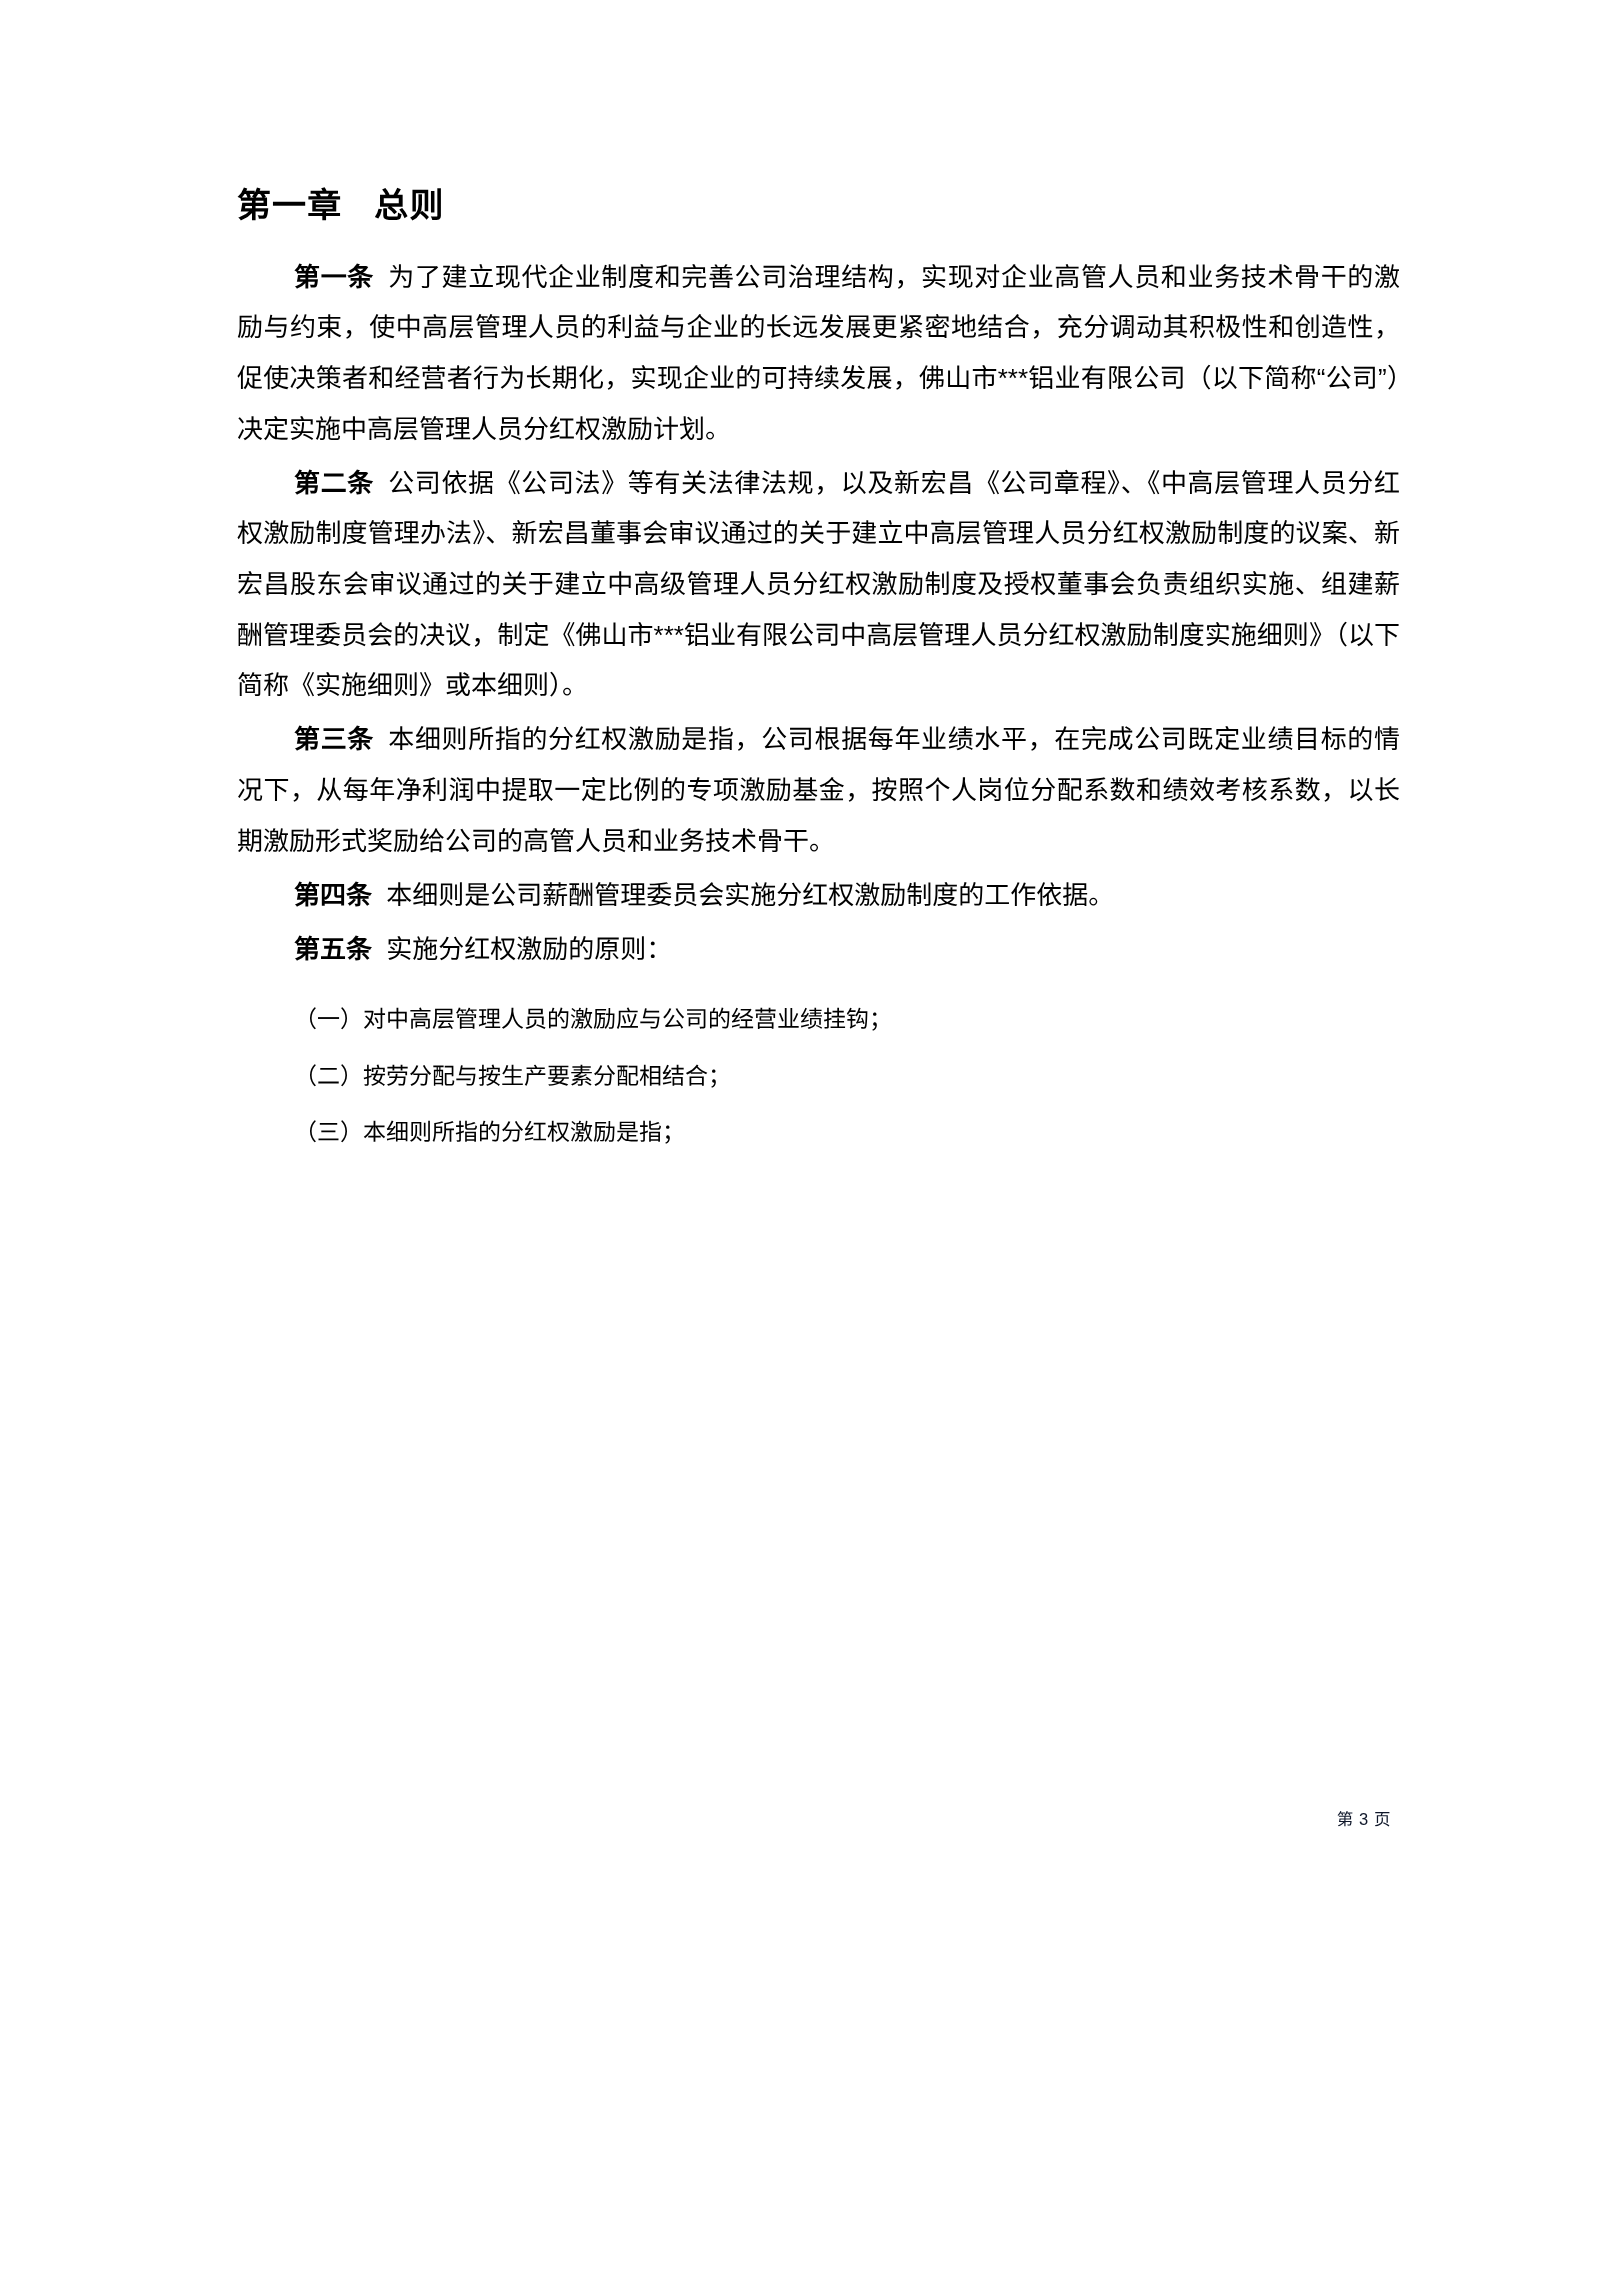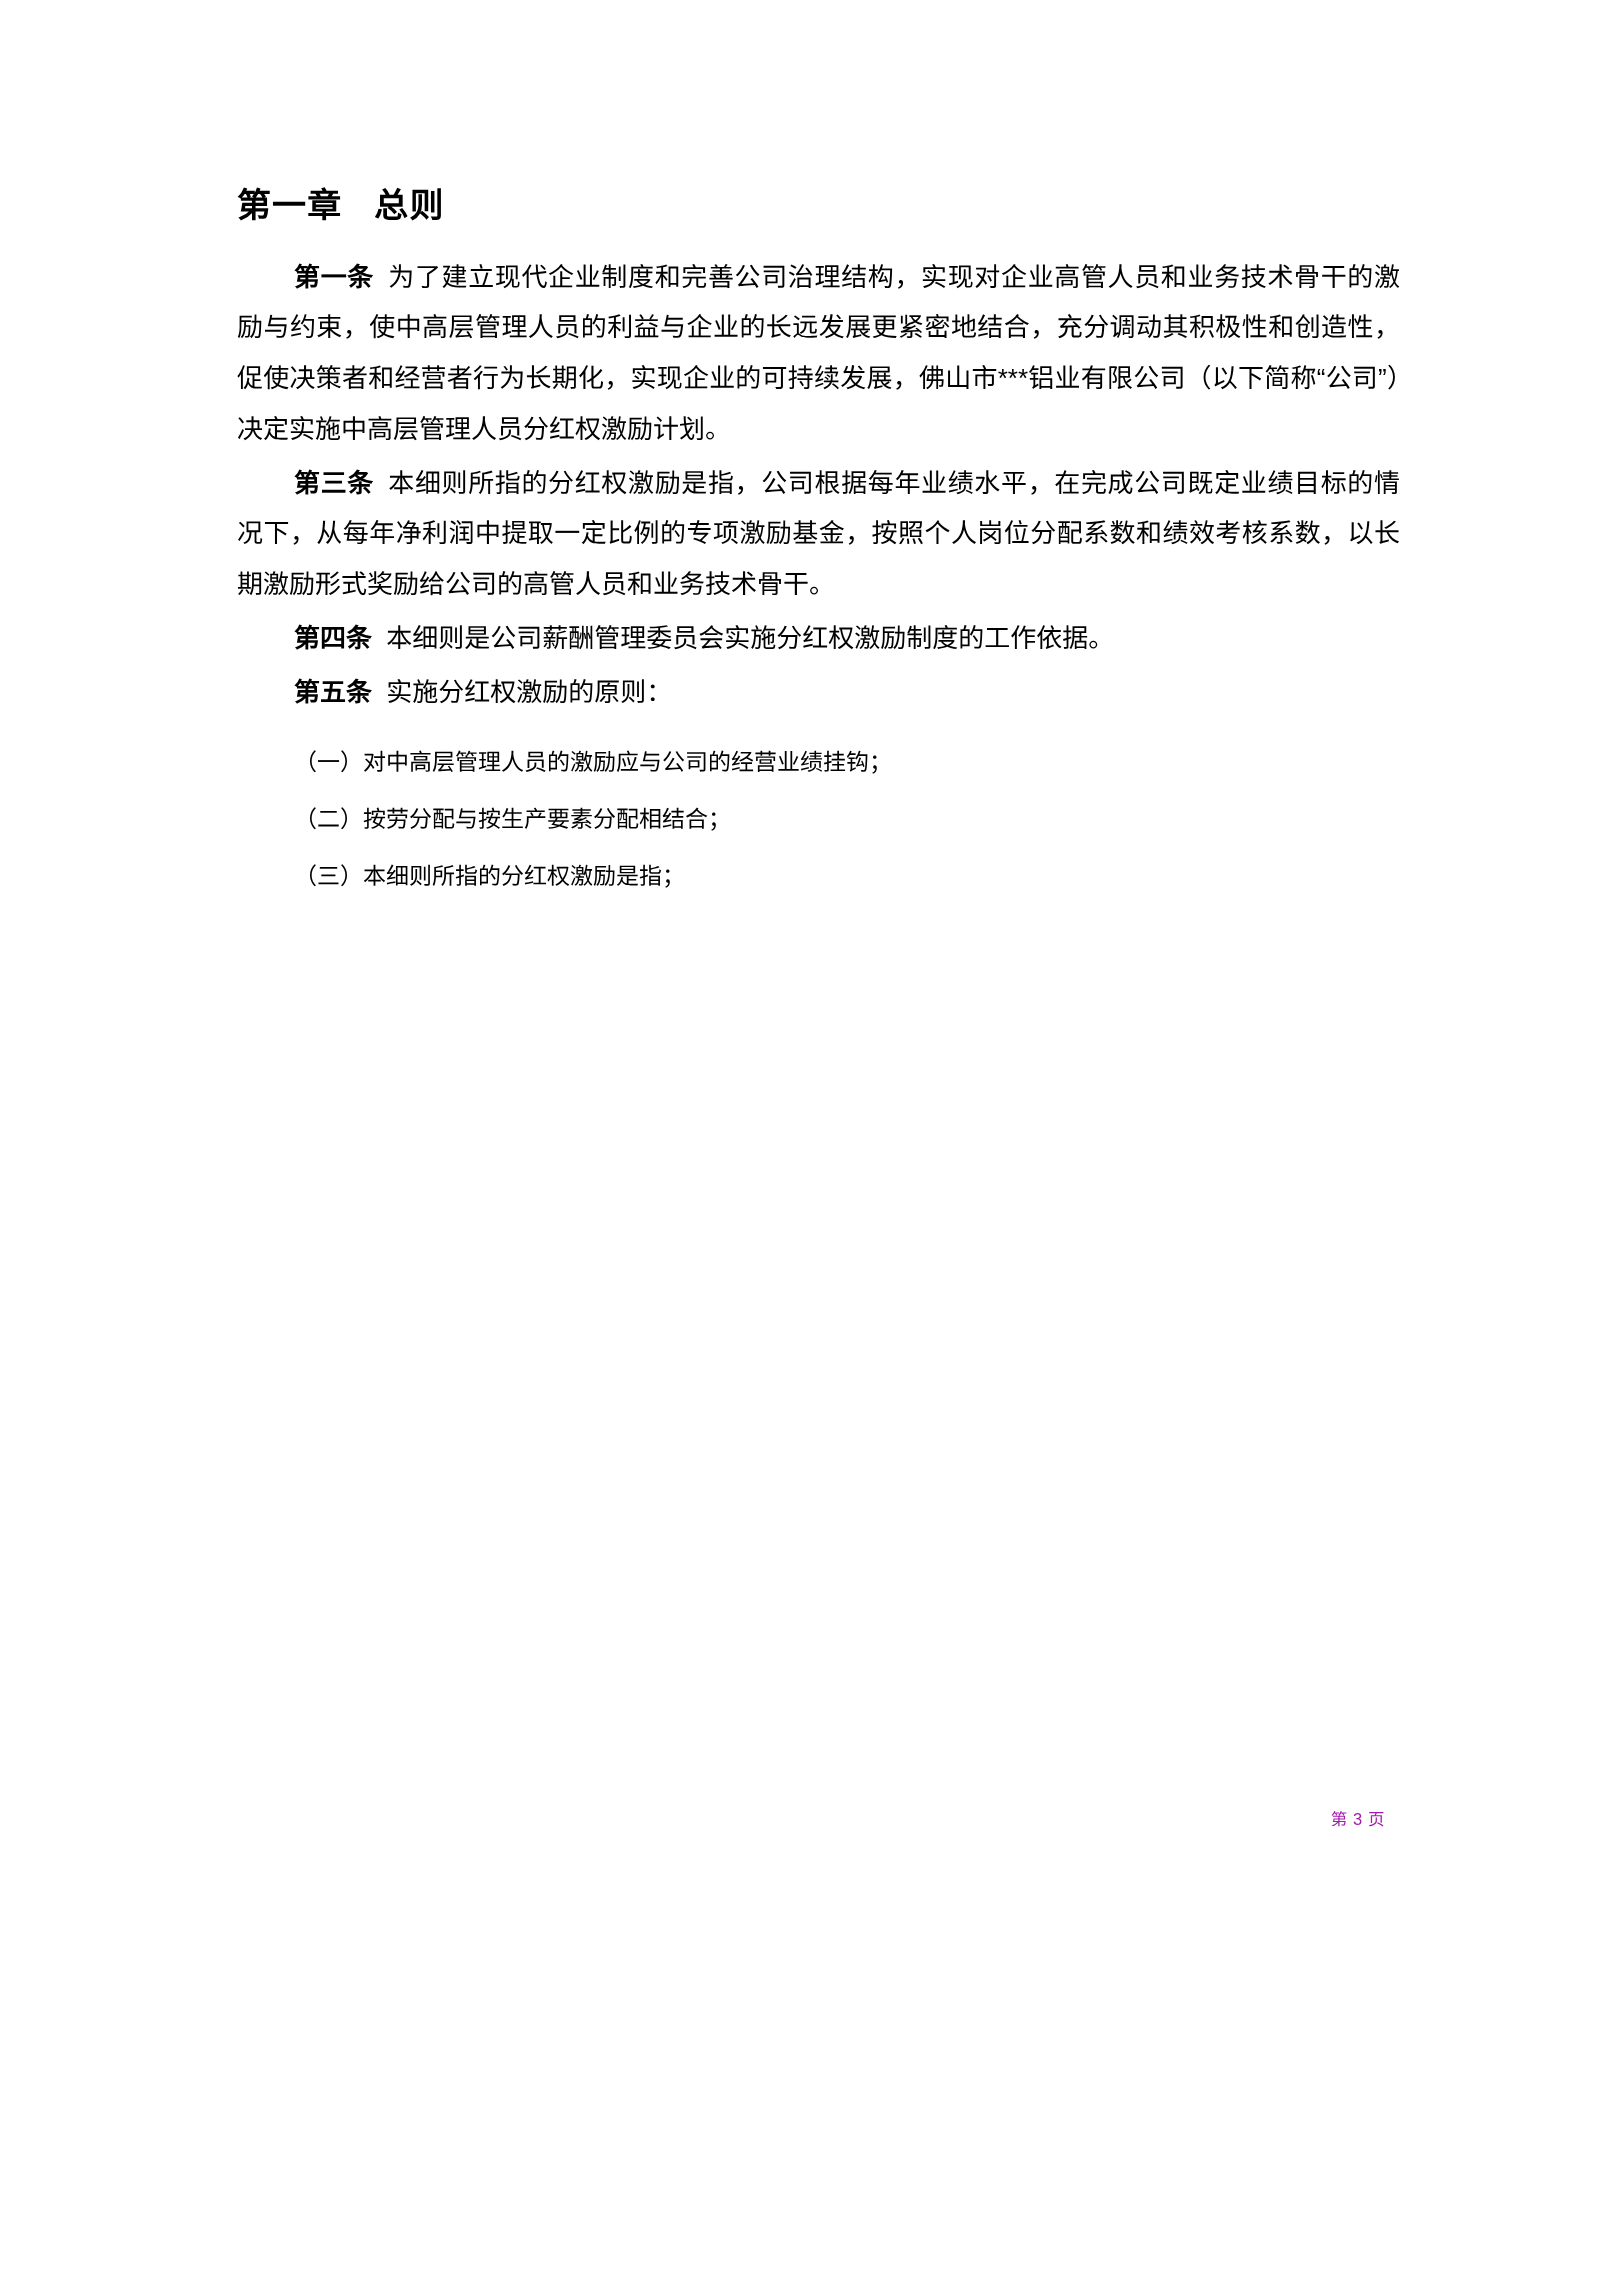--- a/index.html
+++ b/index.html
@@ -47,40 +47,43 @@
     font-size: 23px;
     line-height: 1.95;
     margin: 0 0 12px 0;
     text-indent: 57px;
   }
   .spacer-before-list {
     height: 19px;
   }
   .footer {
     position: absolute;
-    right: 236px;
+    right: 230px;
     bottom: 98px;
     font-size: 16.5px;
-    color: #a21caf;
+    color: #0f172a;
     letter-spacing: 0.6px;
   }
 </style>
 </head>
 <body>
 
 <div class="page">
 
   <h1 class="chapter-heading">
     <span>第一章</span><span class="gap"></span><span>总则</span>
   </h1>
 
   <p class="para">
     <span class="label">第一条</span><span>为了建立现代企业制度和完善公司治理结构，实现对企业高管人员和业务技术骨干的激励与约束，使中高层管理人员的利益与企业的长远发展更紧密地结合，充分调动其积极性和创造性，促使决策者和经营者行为长期化，实现企业的可持续发展，佛山市***铝业有限公司（以下简称“公司”）决定实施中高层管理人员分红权激励计划。</span>
   </p>
 
+  <p class="para">
+    <span class="label">第二条</span><span>公司依据《公司法》等有关法律法规，以及新宏昌《公司章程》、《中高层管理人员分红权激励制度管理办法》、新宏昌董事会审议通过的关于建立中高层管理人员分红权激励制度的议案、新宏昌股东会审议通过的关于建立中高级管理人员分红权激励制度及授权董事会负责组织实施、组建薪酬管理委员会的决议，制定《佛山市***铝业有限公司中高层管理人员分红权激励制度实施细则》（以下简称《实施细则》或本细则）。</span>
+  </p>
 
   <p class="para">
     <span class="label">第三条</span><span>本细则所指的分红权激励是指，公司根据每年业绩水平，在完成公司既定业绩目标的情况下，从每年净利润中提取一定比例的专项激励基金，按照个人岗位分配系数和绩效考核系数，以长期激励形式奖励给公司的高管人员和业务技术骨干。</span>
   </p>
 
   <p class="para">
     <span class="label">第四条</span><span>本细则是公司薪酬管理委员会实施分红权激励制度的工作依据。</span>
   </p>
 
   <p class="para">

